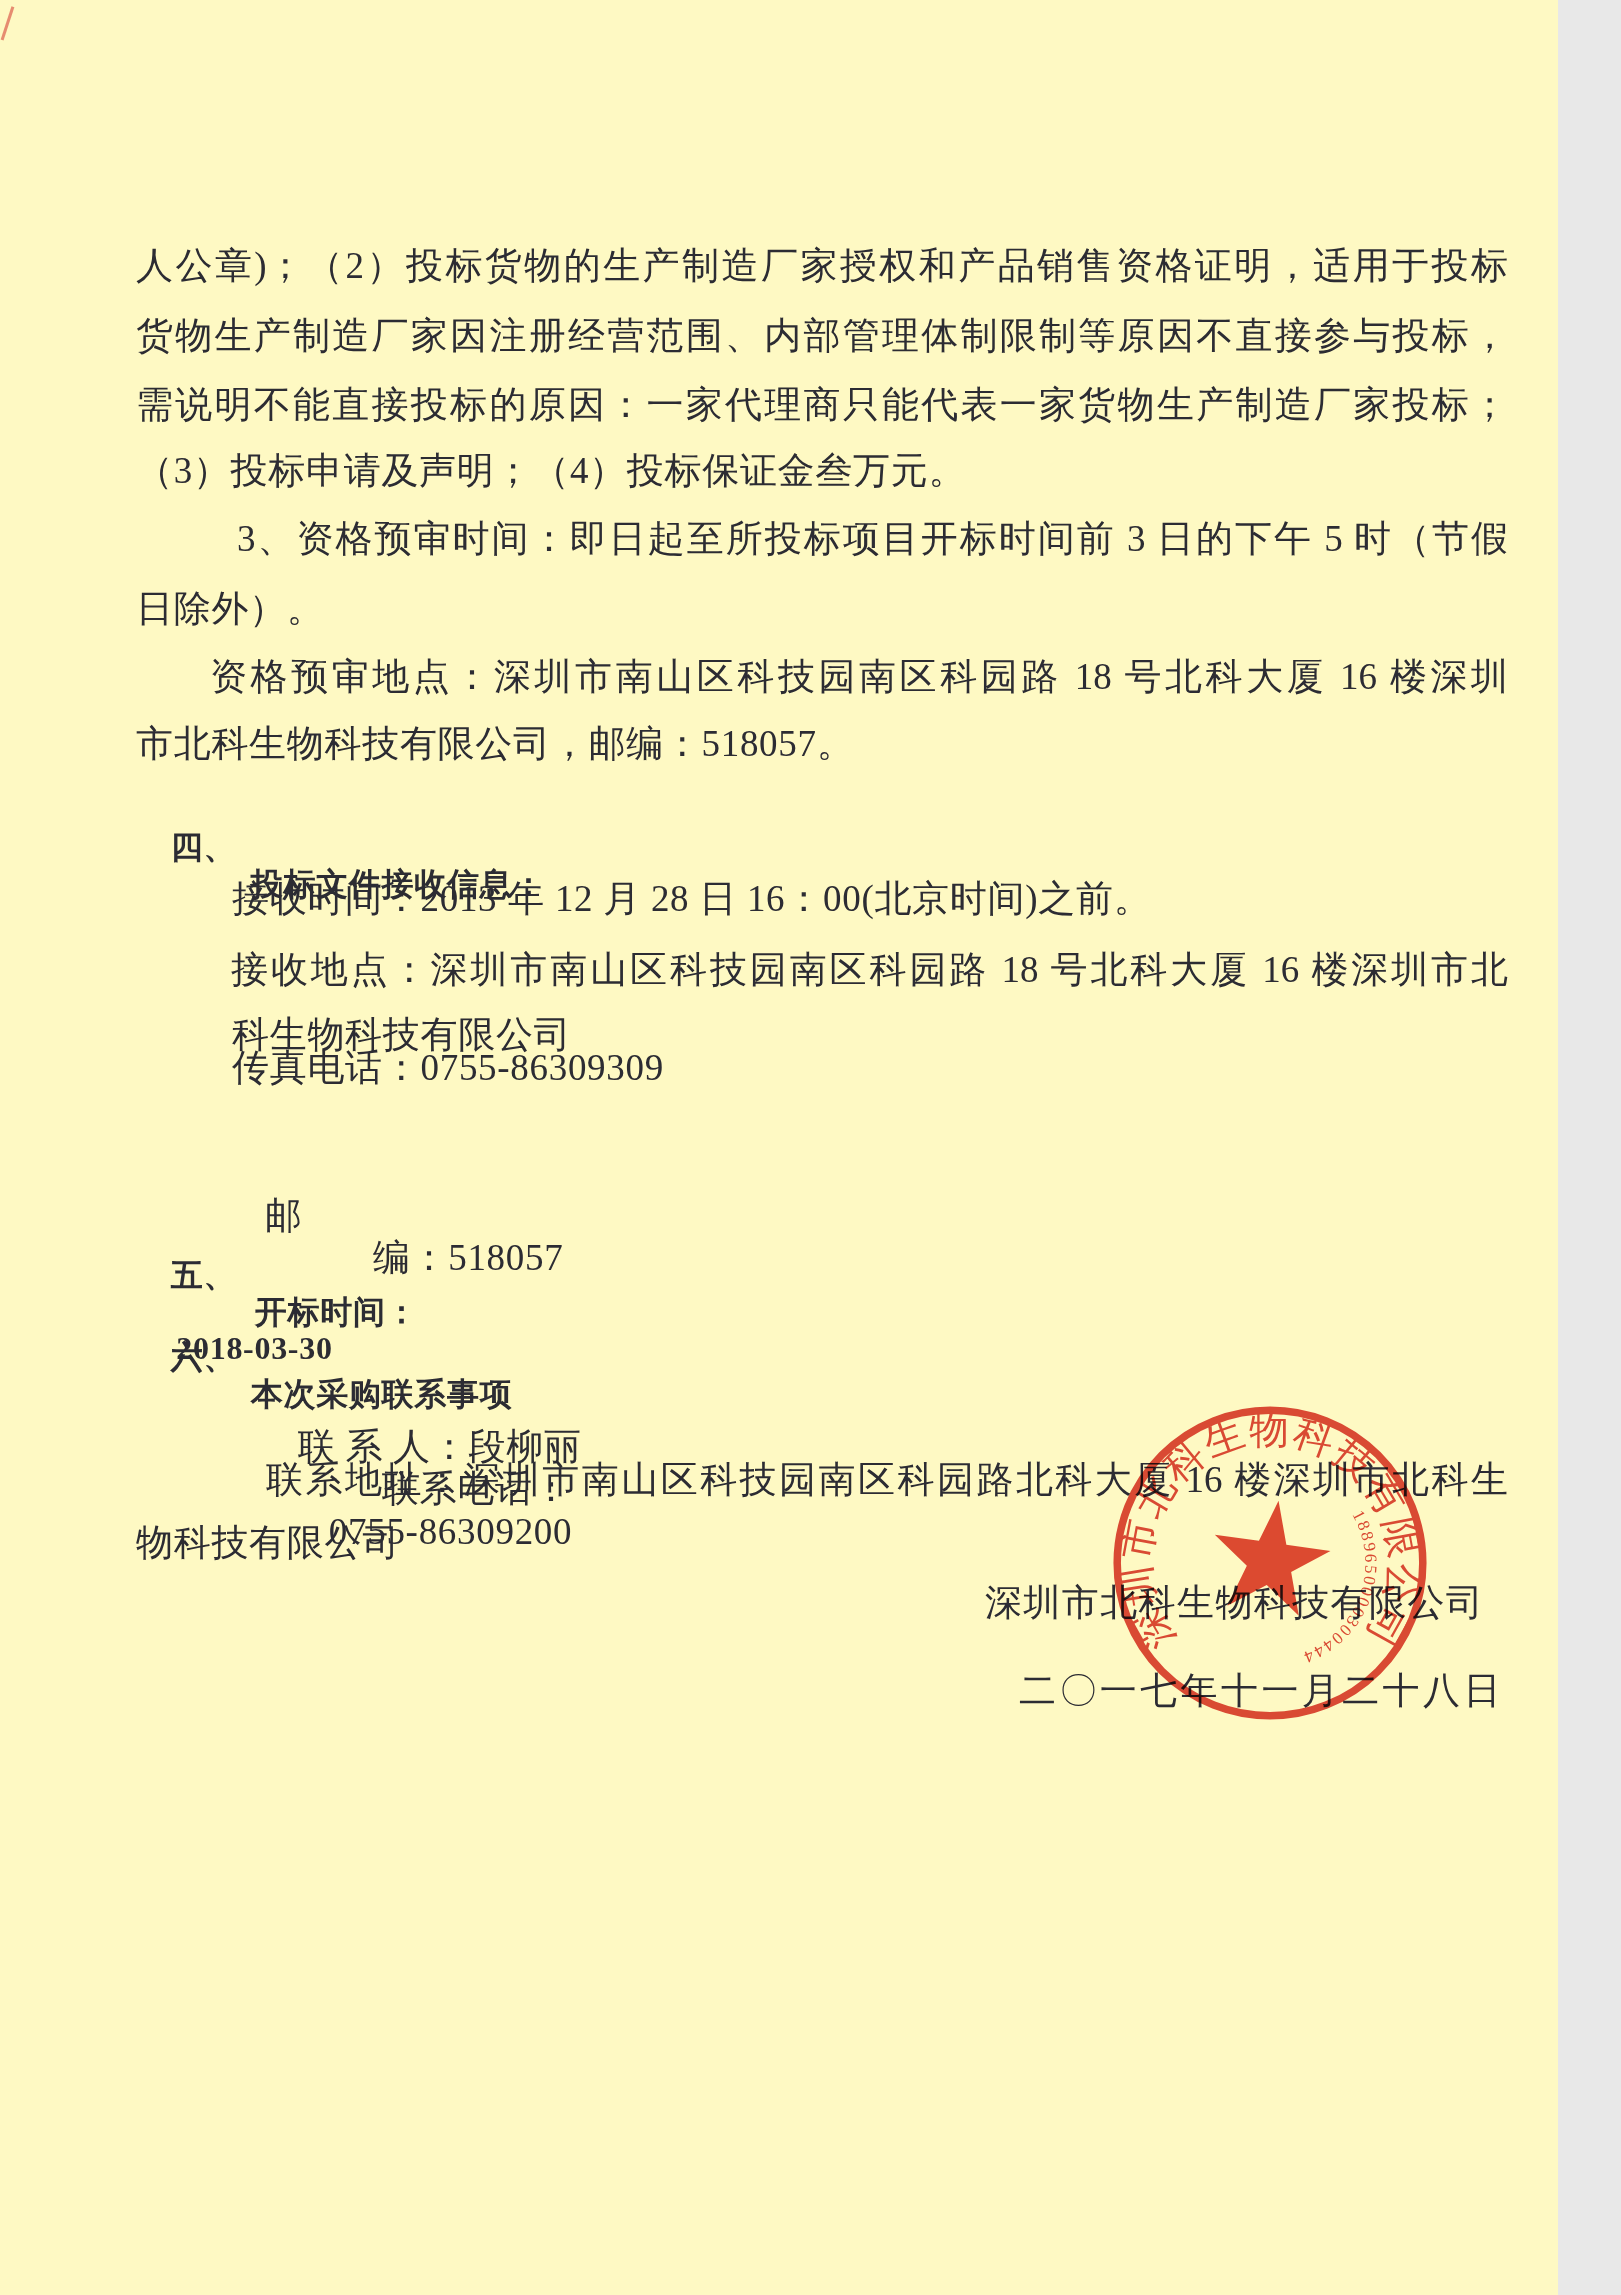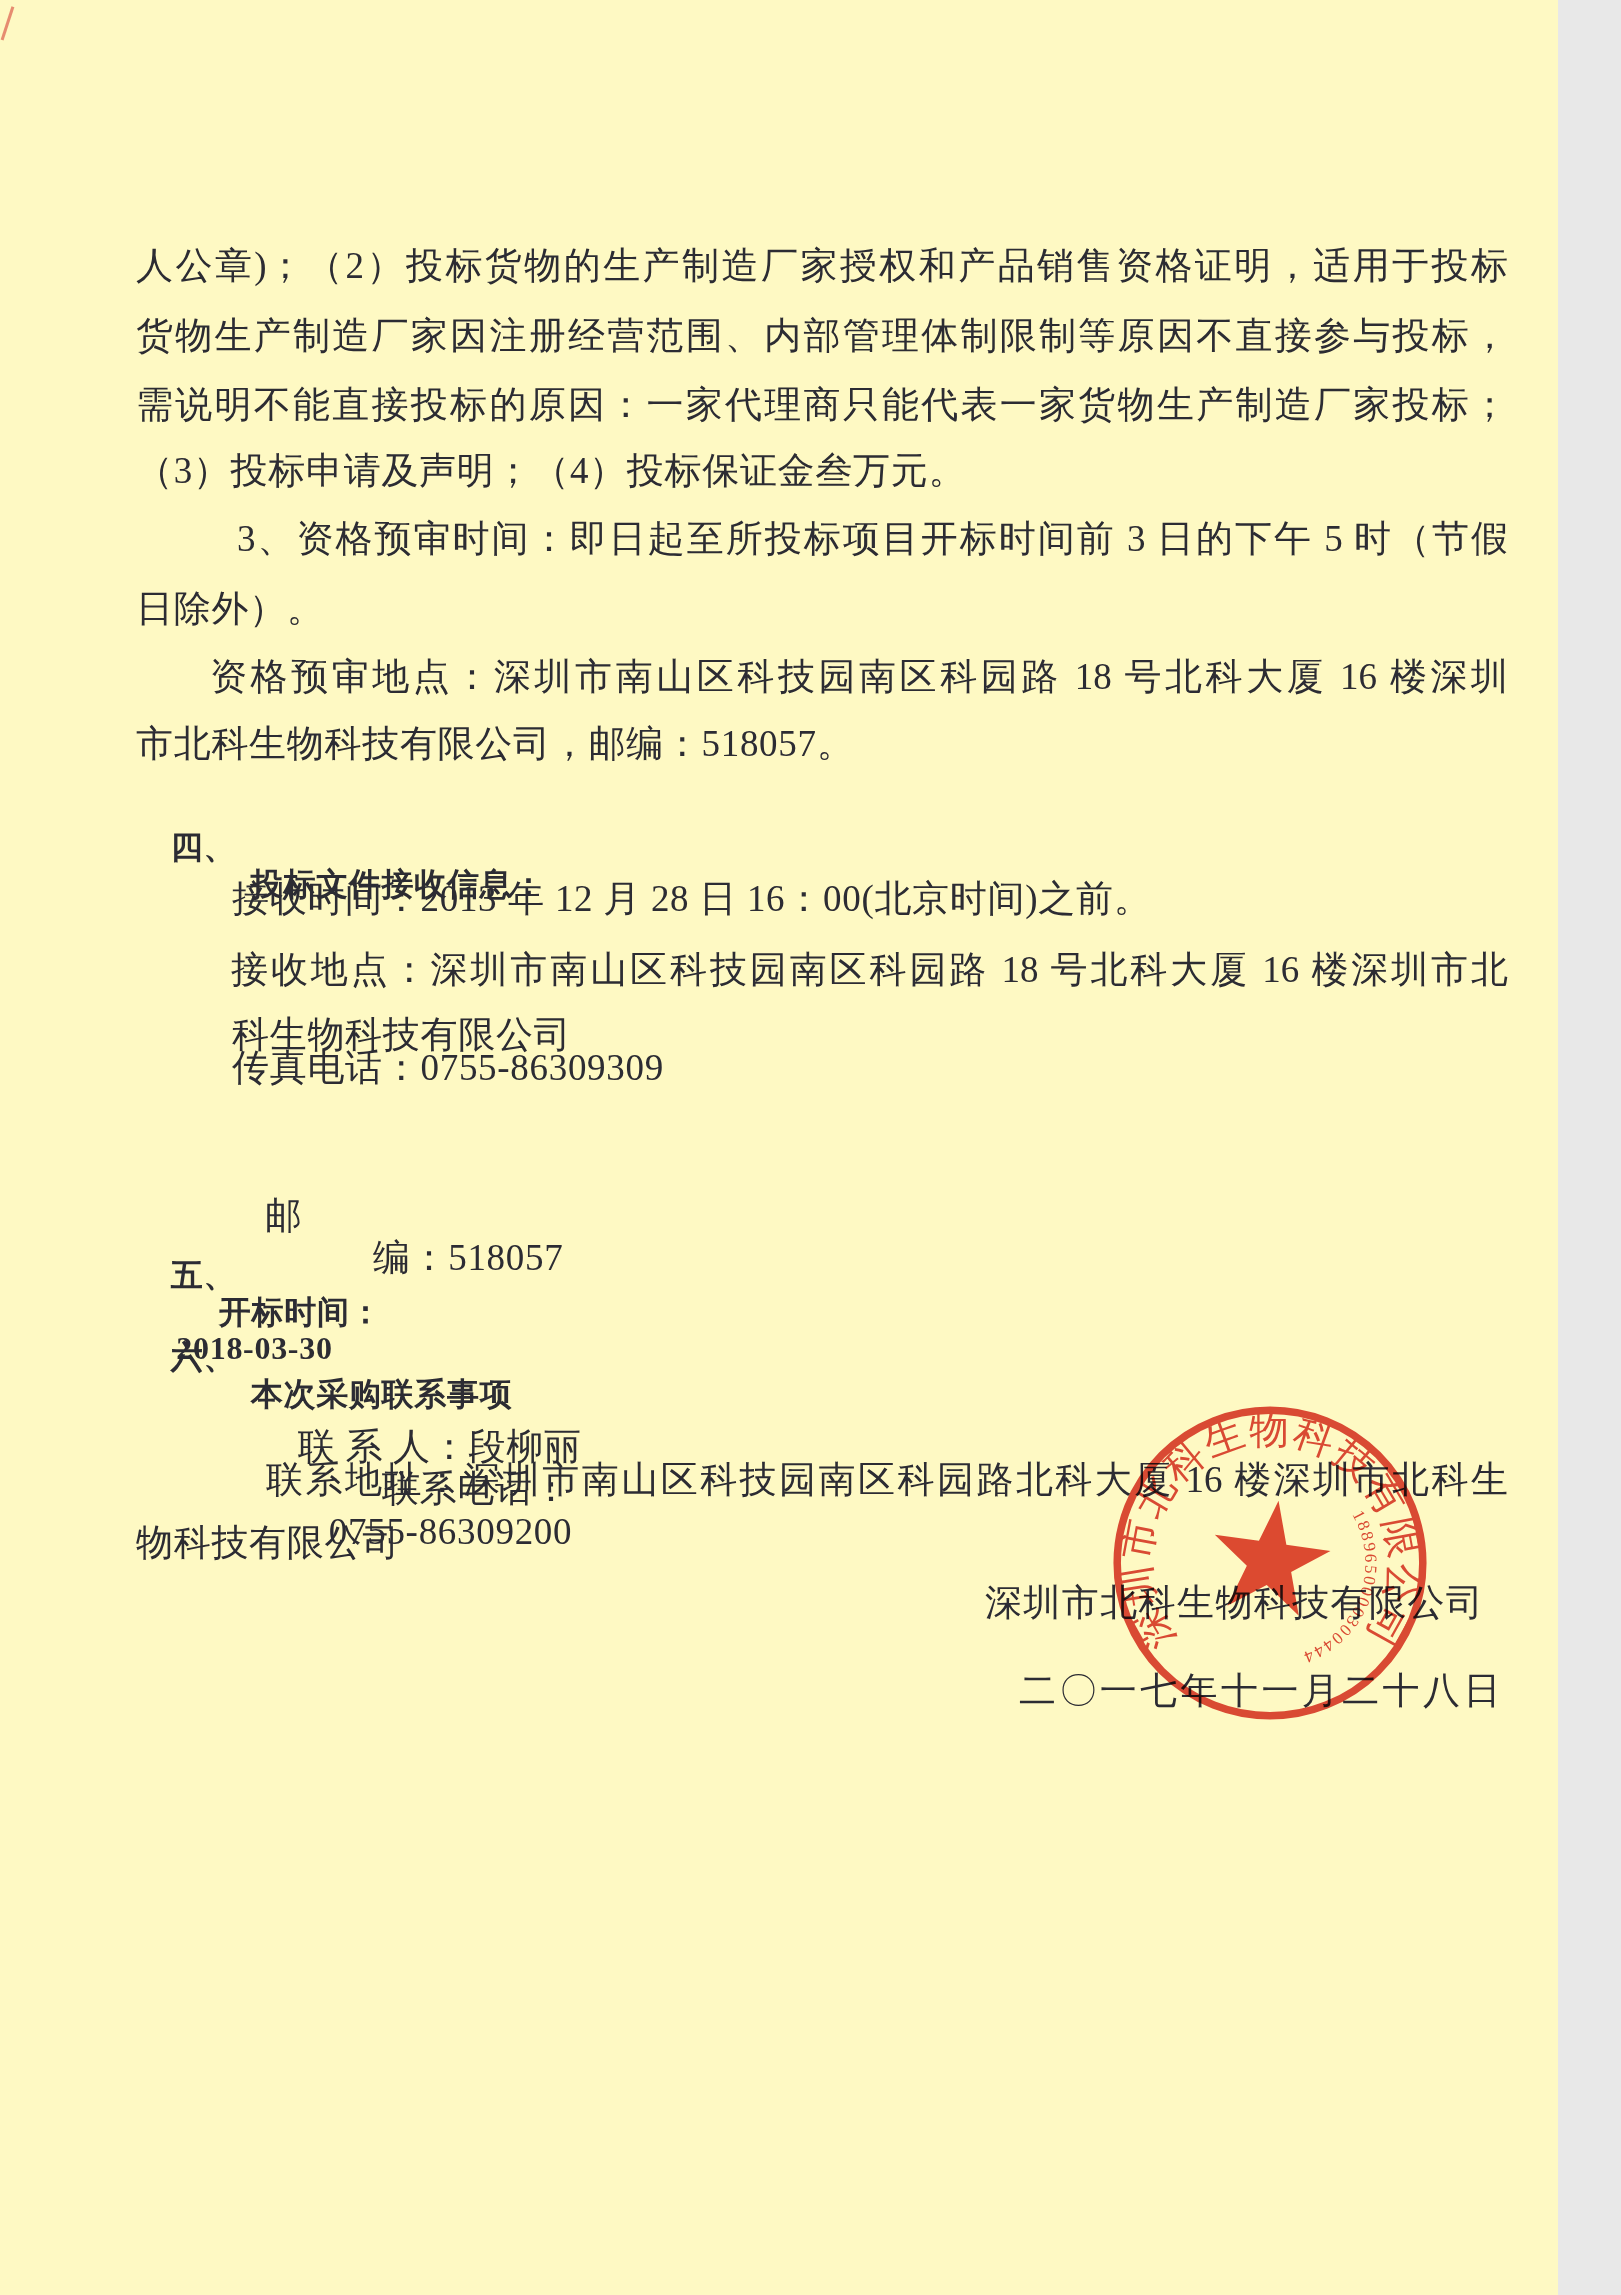--- a/index.html
+++ b/index.html
@@ -77,21 +77,21 @@
   <div class="ln just" style="top:949px;text-indent:95px">接收地点：深圳市南山区科技园南区科园路 18 号北科大厦 16 楼深圳市北</div>
   <div class="ln" style="top:1014px;left:232px">科生物科技有限公司</div>
   <div class="ln" style="top:1047px;left:232px">传真电话：0755-86309309</div>
   <div class="ln" style="top:1152px;left:225px">
     <span>邮</span>
     <span style="margin-left:108px">编：518057</span>
   </div>
 
   <div class="ln hd" style="top:1220px">
     <span>五、</span>
-    <span style="margin-left:48px">开标时间：</span>
+    <span style="margin-left:84px">开标时间：</span>
     <span class="reg" style="margin-left:5.5px">2018-03-30</span>
   </div>
 
   <div class="ln hd" style="top:1302px">
     <span>六、</span>
     <span style="margin-left:80px">本次采购联系事项</span>
   </div>
 
   <div class="ln" style="top:1383px;left:258px">
     <span>联 系 人：段柳丽</span>

